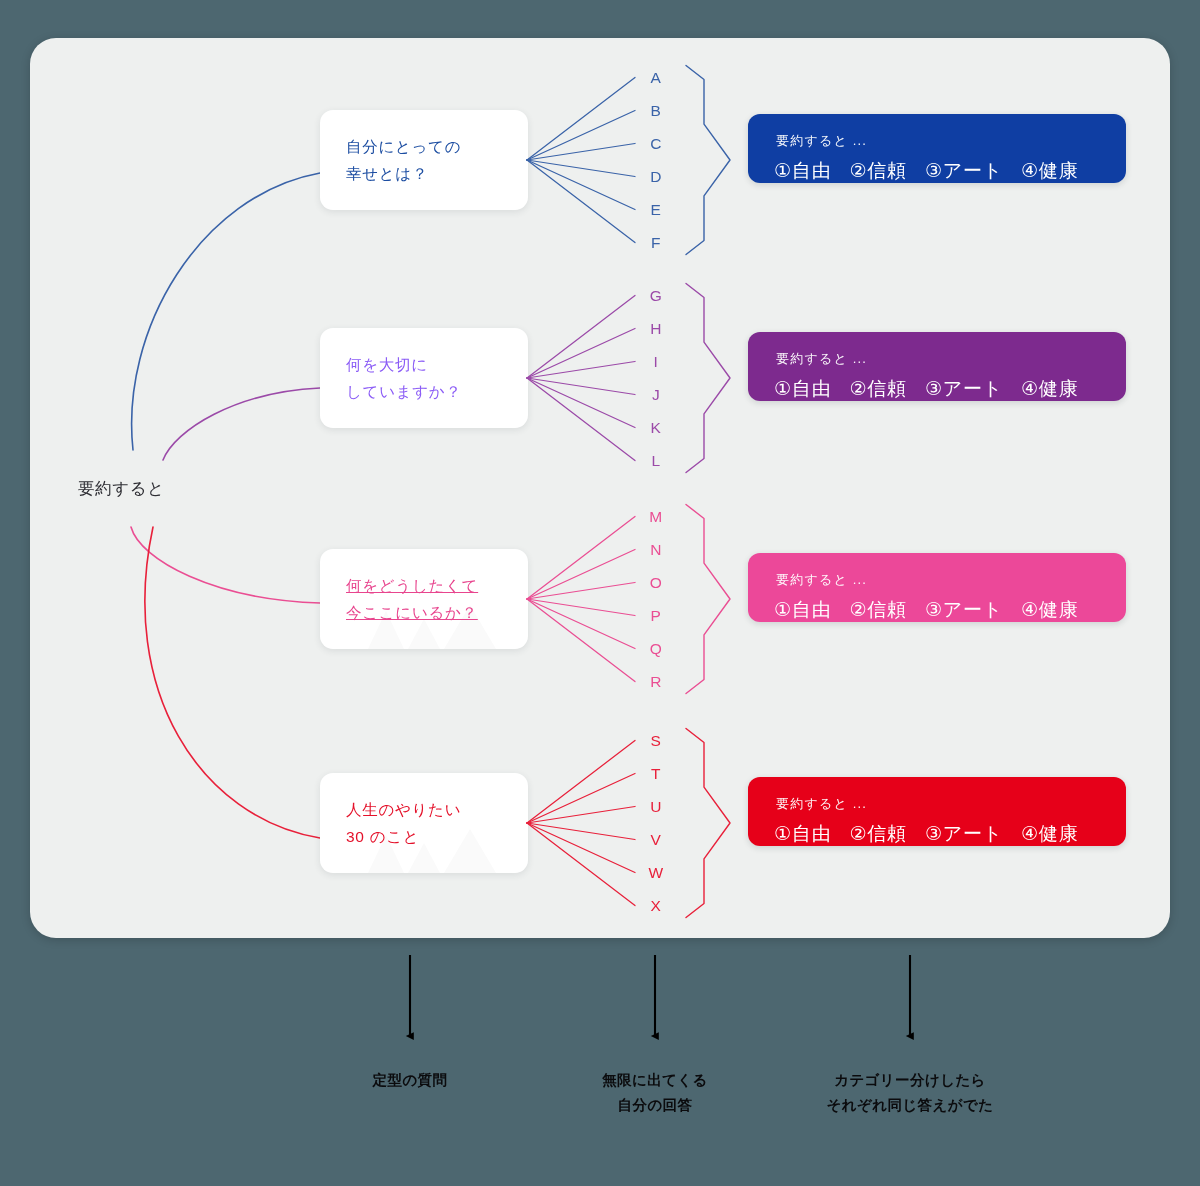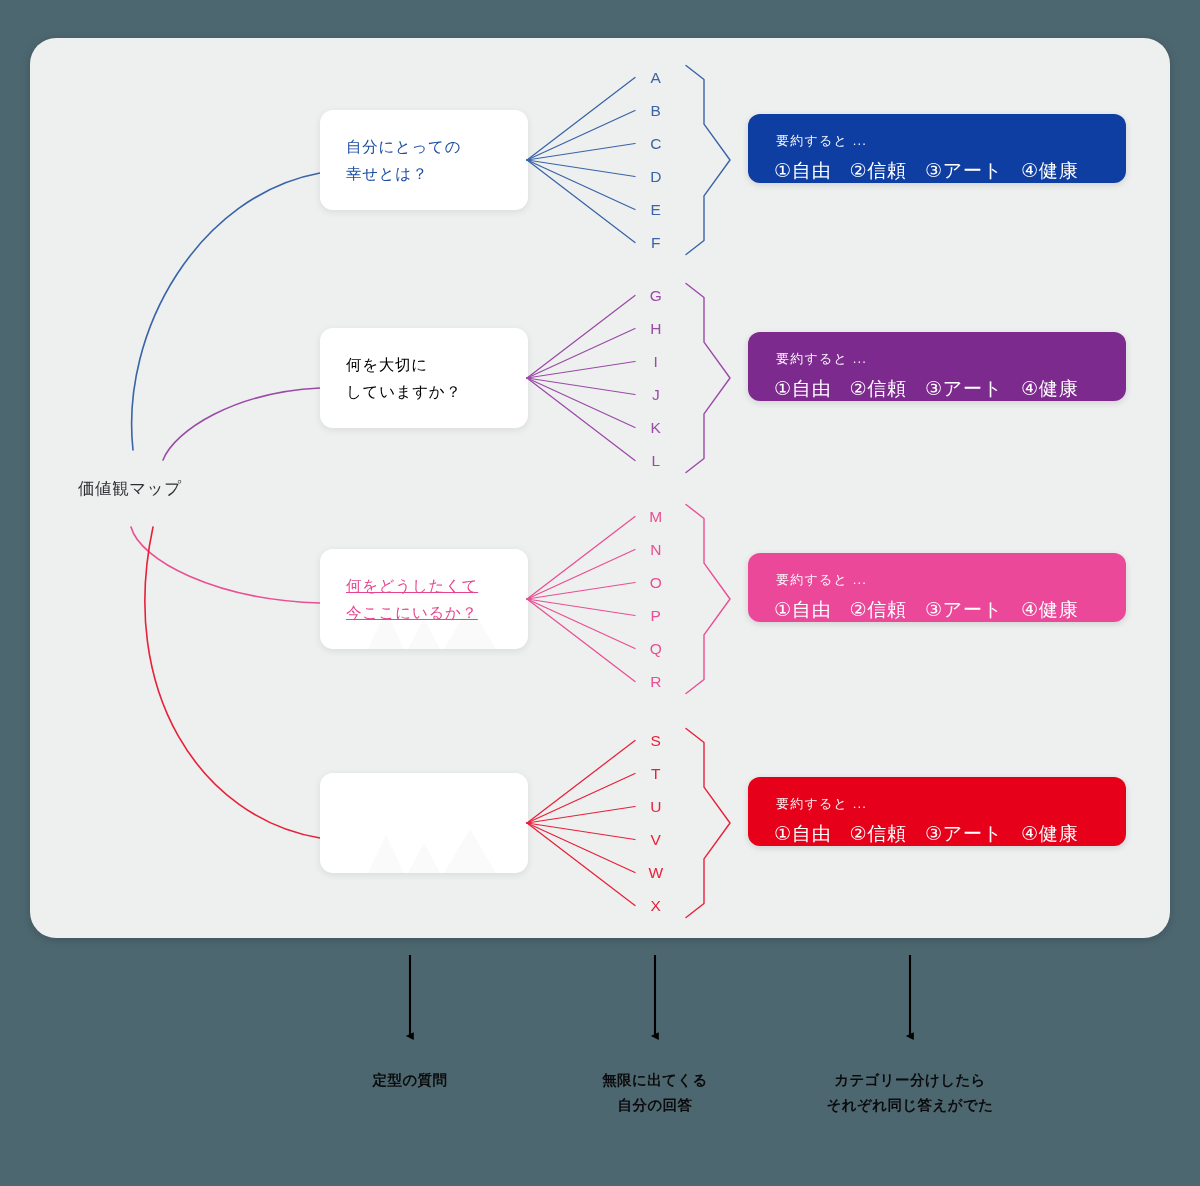--- a/index.html
+++ b/index.html
@@ -125,46 +125,48 @@
 
   <svg class="layer" viewBox="0 0 1200 1186">
     <g id="root-curves" fill="none" stroke-width="1.6" stroke-linecap="round">
         <path d="M133,450 C120,330 200,195 320,173" stroke="#3a63a8"></path>
         <path d="M163,460 C175,430 235,392 320,388" stroke="#9b4aa8"></path>
         <path d="M131,527 C140,560 215,600 320,603" stroke="#ea4e93"></path>
         <path d="M153,527 C118,690 200,818 320,838" stroke="#e8203a"></path>
       </g>
   </svg>
 
-  <div id="root-label">価値観マップ</div>
+  <div id="root-label">要約すると</div>
 
   <div id="qboxes">
       <div class="qbox" style="left: 320px; top: 110px;">
         <div class="qtext" style="color: rgb(29, 78, 162);">自分にとっての
 幸せとは？</div>
       </div>
       <div class="qbox" style="left: 320px; top: 328px;">
-        <div class="qtext" style="color: #000000;">何を大切に
+        <div class="qtext" style="color: #8b5cf6;">何を大切に
 していますか？</div>
       </div>
       <div class="qbox" style="left: 320px; top: 549px;">
         <div class="wm"><svg width="208" height="48" viewBox="0 0 208 48">
             <path d="M48,48 L66,10 L84,48 Z" fill="#fafafa"></path>
             <path d="M88,48 L104,18 L120,48 Z" fill="#fafafa"></path>
             <path d="M124,48 L150,4 L176,48 Z" fill="#fafafa"></path>
           </svg></div>
         <div class="qtext" style="color: rgb(232, 69, 142); text-decoration: underline;">何をどうしたくて
 今ここにいるか？</div>
       </div>
       <div class="qbox" style="left: 320px; top: 773px;">
         <div class="wm"><svg width="208" height="48" viewBox="0 0 208 48">
             <path d="M48,48 L66,10 L84,48 Z" fill="#fafafa"></path>
             <path d="M88,48 L104,18 L120,48 Z" fill="#fafafa"></path>
             <path d="M124,48 L150,4 L176,48 Z" fill="#fafafa"></path>
           </svg></div>
+        <div class="qtext" style="color: rgb(228, 17, 42);">人生のやりたい
+30 のこと</div>
       </div>
     </div>
 
   <svg class="layer" viewBox="0 0 1200 1186">
     <g id="fans" fill="none" stroke-width="1.25" stroke-linecap="round">
         <line x1="527" y1="160" x2="635" y2="77.5" stroke="#3a63a8"></line>
         <line x1="527" y1="160" x2="635" y2="110.5" stroke="#3a63a8"></line>
         <line x1="527" y1="160" x2="635" y2="143.5" stroke="#3a63a8"></line>
         <line x1="527" y1="160" x2="635" y2="176.5" stroke="#3a63a8"></line>
         <line x1="527" y1="160" x2="635" y2="209.5" stroke="#3a63a8"></line>

